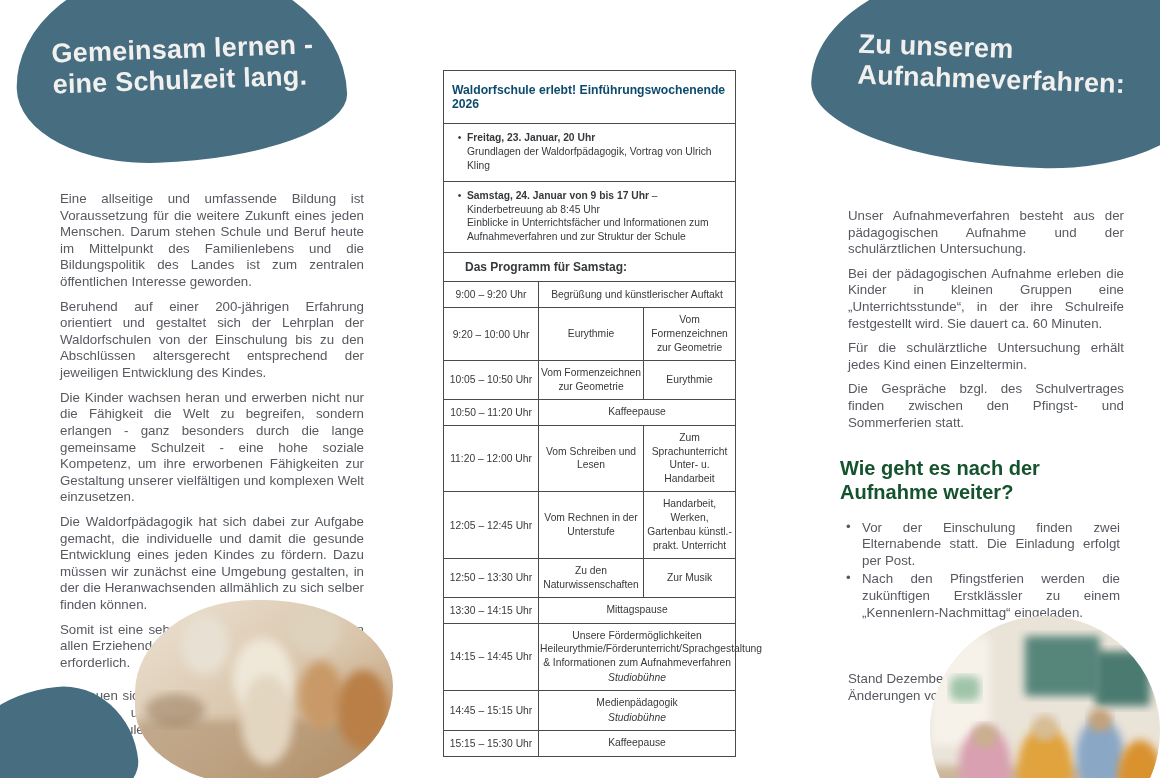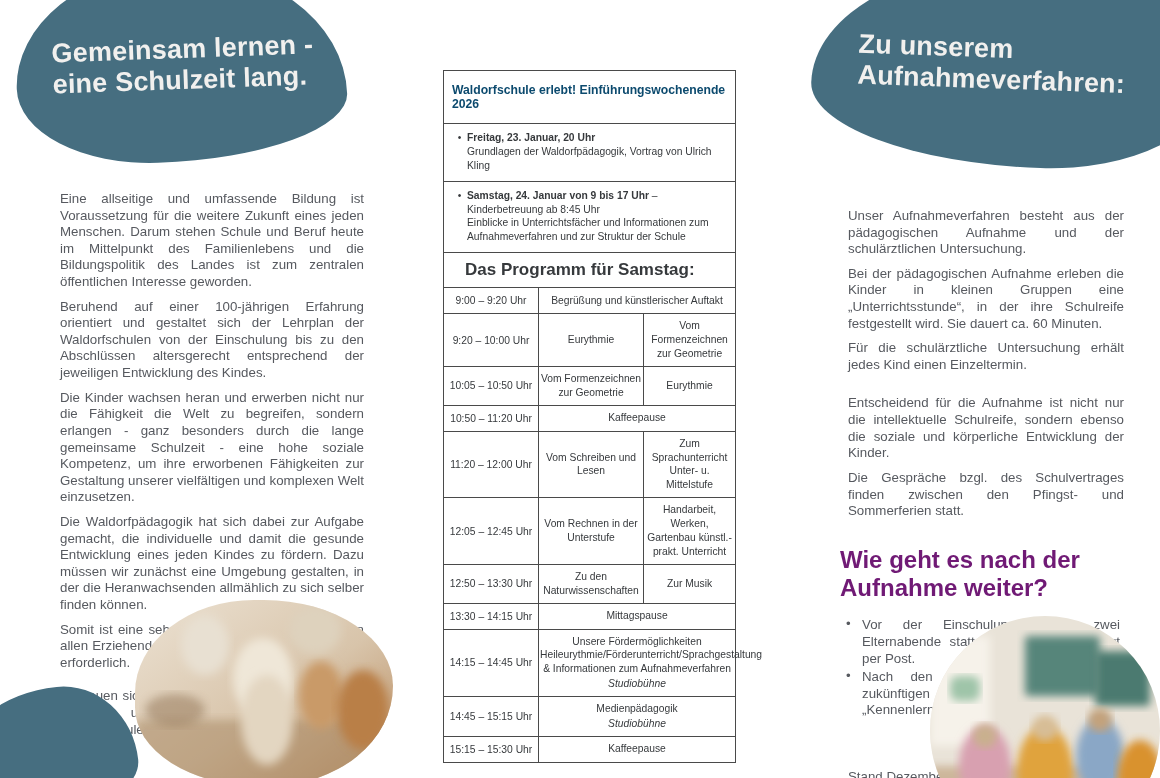--- a/index.html
+++ b/index.html
@@ -21,41 +21,41 @@
   .blob h1 span{display:block;}
 
   
   .col-text{position:absolute;color:#56595f;text-align:justify;font-size:13.3px;line-height:1.25;}
   .left-col{left:52px;top:183px;width:320px;}
   .right-col{left:840px;top:200px;width:292px;}
   .col-text p{margin:8px;}
   .col-text p.gap{margin-top:17px;}
   .right-col p.gap{margin-top:22px;}
 
-  .teal-heading{margin:26px 0 0 0 !important;color:#701a75;font-size:24px;font-weight:bold;
+  .teal-heading{margin:26px 0 0 0 !important;color:#14532d;font-size:20px;font-weight:bold;
       line-height:1.18;text-align:left;}
 
   ul.next-steps{margin:15px 12px 0 0;padding:0 0 0 6px;list-style:none;}
   ul.next-steps li{position:relative;padding-left:16px;margin-bottom:2px;text-align:justify;}
   ul.next-steps li::before{content:"•";position:absolute;left:0;top:-1px;color:#56595f;}
 
   .footer-note{margin-top:50px !important;text-align:left;width:210px;}
   .footer-note span{display:block;}
 
   
   .program{position:absolute;left:443px;top:70px;width:292px;border-collapse:collapse;
       color:#36393c;font-size:10.3px;table-layout:fixed;background:#fff;}
   .program td{border:1px solid #4a4a4a;vertical-align:middle;}
   .program .title-cell{text-align:left;font-weight:bold;font-size:12.2px;color:#0c4a6e;
       padding:12px 8px;}
   .program .event-cell{padding:7px 8px 8px 8px;line-height:1.35;}
   .bullet-row{display:flex;}
   .bullet-row .dot{width:15px;flex:none;text-align:center;}
   .bullet-row .b{font-weight:bold;}
-  .program .sub-cell{font-weight:bold;font-size:17px;padding:7px 6px 7px 21px;}
+  .program .sub-cell{font-weight:bold;font-size:12px;padding:7px 6px 7px 21px;}
   .program td.t{text-align:center;padding:7px 3px;}
   .program td.c{text-align:center;padding:5px 1px;line-height:1.35;}
   .program .venue{display:block;font-style:italic;margin-top:1px;}
 
   
   .photo{position:absolute;overflow:hidden;}
   .photo-sculpture{left:135px;top:600px;width:258px;height:186px;
       border-radius:48% 52% 50% 50% / 52% 48% 56% 44%;}
   .photo-classroom{left:930px;top:616px;width:230px;height:230px;border-radius:50%;}
   .photo svg{display:block;width:100%;height:100%;}
@@ -67,21 +67,21 @@
 
   <div class="blob blob-left-top">
     <h1>
       <span>Gemeinsam lernen -</span>
       <span>eine Schulzeit lang.</span>
     </h1>
   </div>
 
   <div class="col-text left-col">
     <p>Eine allseitige und umfassende Bildung ist Voraussetzung für die weitere Zukunft eines jeden Menschen. Darum stehen Schule und Beruf heute im Mittelpunkt des Familienlebens und die Bildungspolitik des Landes ist zum zentralen öffentlichen Interesse geworden.</p>
-    <p>Beruhend auf einer 100-jährigen Erfahrung orientiert und gestaltet sich der Lehrplan der Waldorfschulen von der Einschulung bis zu den Abschlüssen altersgerecht entsprechend der jeweiligen Entwicklung des Kindes.</p>
+    <p>Beruhend auf einer 200-jährigen Erfahrung orientiert und gestaltet sich der Lehrplan der Waldorfschulen von der Einschulung bis zu den Abschlüssen altersgerecht entsprechend der jeweiligen Entwicklung des Kindes.</p>
     <p>Die Kinder wachsen heran und erwerben nicht nur die Fähigkeit die Welt zu begreifen, sondern erlangen - ganz besonders durch die lange gemeinsame Schulzeit - eine hohe soziale Kompetenz, um ihre erworbenen Fähigkeiten zur Gestaltung unserer vielfältigen und komplexen Welt einzusetzen.</p>
     <p>Die Waldorfpädagogik hat sich dabei zur Aufgabe gemacht, die individuelle und damit die gesunde Entwicklung eines jeden Kindes zu fördern. Dazu müssen wir zunächst eine Umgebung gestalten, in der die Heranwachsenden allmählich zu sich selber finden können.</p>
     <p>Somit ist eine sehr intensive Zusammenarbeit von allen Erziehenden, den Eltern und den Pädagogen, erforderlich.</p>
     <p class="gap">Es freuen sich auf Ihr Kommen das Kollegium, der Elternrat und der Vorstand der Freien Waldorfschule Backnang.</p>
   </div>
 
   <table class="program">
     <colgroup>
         <col style="width:95px">
         <col style="width:105px">
@@ -131,21 +131,21 @@
       <td class="c">Vom Formenzeichnen zur Geometrie</td>
       <td class="c">Eurythmie</td>
     </tr>
     <tr>
       <td class="t">10:50 – 11:20 Uhr</td>
       <td class="c" colspan="2">Kaffeepause</td>
     </tr>
     <tr>
       <td class="t">11:20 – 12:00 Uhr</td>
       <td class="c">Vom Schreiben und Lesen</td>
-      <td class="c">Zum Sprachunterricht Unter- u. Mittelstufe</td>
+      <td class="c">Zum Sprachunterricht Unter- u. Handarbeit</td>
     </tr>
     <tr>
       <td class="t">12:05 – 12:45 Uhr</td>
       <td class="c">Vom Rechnen in der Unterstufe</td>
       <td class="c">Handarbeit, Werken, Gartenbau künstl.-prakt. Unterricht</td>
     </tr>
     <tr>
       <td class="t">12:50 – 13:30 Uhr</td>
       <td class="c">Zu den Naturwissenschaften</td>
       <td class="c">Zur Musik</td>
@@ -180,21 +180,20 @@
     <h1>
       <span>Zu unserem</span>
       <span>Aufnahmeverfahren:</span>
     </h1>
   </div>
 
   <div class="col-text right-col">
     <p>Unser Aufnahmeverfahren besteht aus der pädagogischen Aufnahme und der schulärztlichen Untersuchung.</p>
     <p>Bei der pädagogischen Aufnahme erleben die Kinder in kleinen Gruppen eine „Unterrichtsstunde“, in der ihre Schulreife festgestellt wird. Sie dauert ca. 60 Minuten.</p>
     <p>Für die schulärztliche Untersuchung erhält jedes Kind einen Einzeltermin.</p>
-    <p class="gap">Entscheidend für die Aufnahme ist nicht nur die intellektuelle Schulreife, sondern ebenso die soziale und körperliche Entwicklung der Kinder.</p>
     <p>Die Gespräche bzgl. des Schulvertrages finden zwischen den Pfingst- und Sommerferien statt.</p>
 
     <p class="teal-heading">Wie geht es nach der Aufnahme weiter?</p>
 
     <ul class="next-steps">
       <li>Vor der Einschulung finden zwei Elternabende statt. Die Einladung erfolgt per Post.</li>
       <li>Nach den Pfingstferien werden die zukünftigen Erstklässler zu einem „Kennenlern-Nachmittag“ eingeladen.</li>
     </ul>
 
     <p class="gap footer-note">

